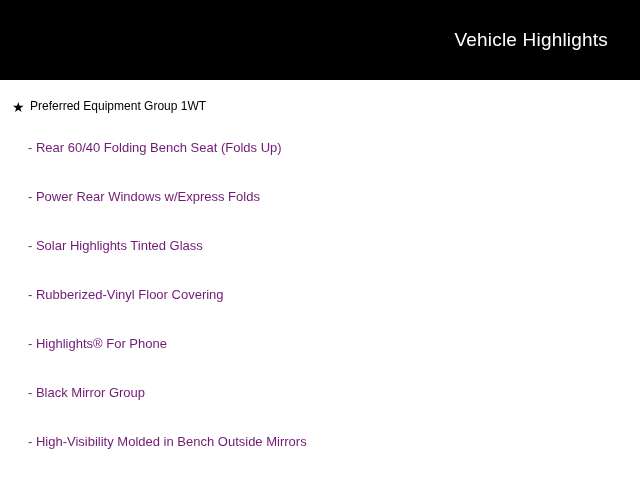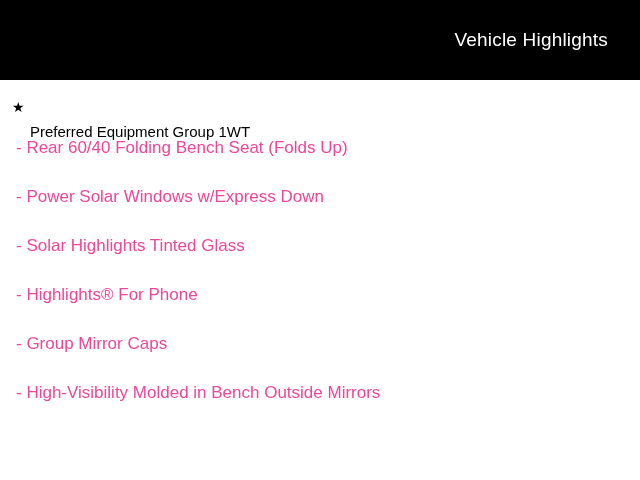--- a/index.html
+++ b/index.html
@@ -57,53 +57,53 @@
   .star-icon {
     width: 18px;
     flex: 0 0 18px;
     color: #000000;
     font-size: 14px;
     line-height: 24px;
     text-align: left;
     padding-top: 1px;
   }
   .main-item-label {
-    font-size: 15px;
+    font-size: 12px;
     line-height: 24px;
     color: #000000;
     white-space: nowrap;
-    margin-top: 26px;
   }
   .sub-item {
-    padding-left: 16px;
+    padding-left: 28px;
     height: 49px;
-    font-size: 17px;
+    font-size: 13px;
     line-height: 24px;
-    color: #ec4899;
+    color: #701a75;
     white-space: nowrap;
   }
 </style>
 </head>
 <body>
 
 <div class="page">
 
   <div class="header-bar">
     <div class="header-title">Vehicle Highlights</div>
   </div>
 
   <div class="content">
 
     <div class="main-item">
       <span class="star-icon">★</span>
       <span class="main-item-label">Preferred Equipment Group 1WT</span>
     </div>
 
     <div class="sub-item">- Rear 60/40 Folding Bench Seat (Folds Up)</div>
-    <div class="sub-item">- Power Solar Windows w/Express Down</div>
+    <div class="sub-item">- Power Rear Windows w/Express Folds</div>
     <div class="sub-item">- Solar Highlights Tinted Glass</div>
+    <div class="sub-item">- Rubberized-Vinyl Floor Covering</div>
     <div class="sub-item">- Highlights® For Phone</div>
-    <div class="sub-item">- Group Mirror Caps</div>
+    <div class="sub-item">- Black Mirror Group</div>
     <div class="sub-item">- High-Visibility Molded in Bench Outside Mirrors</div>
 
   </div>
 
 </div>
 
 </body></html>

